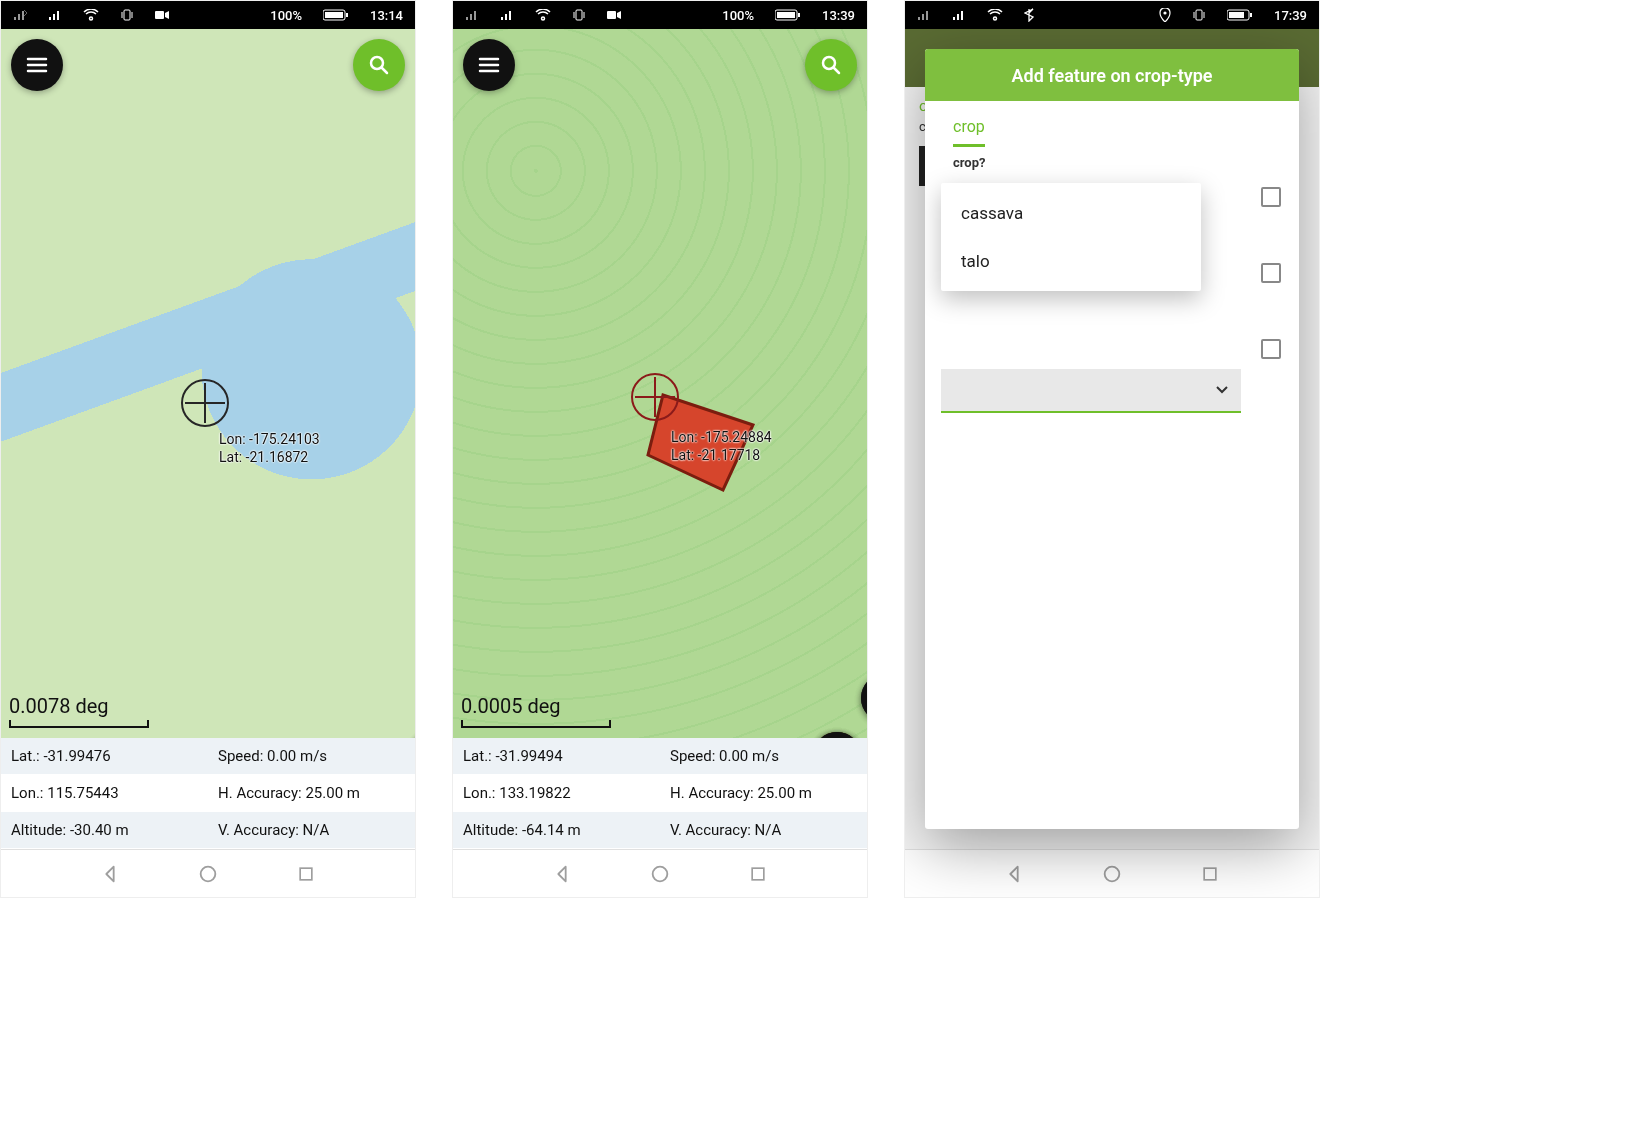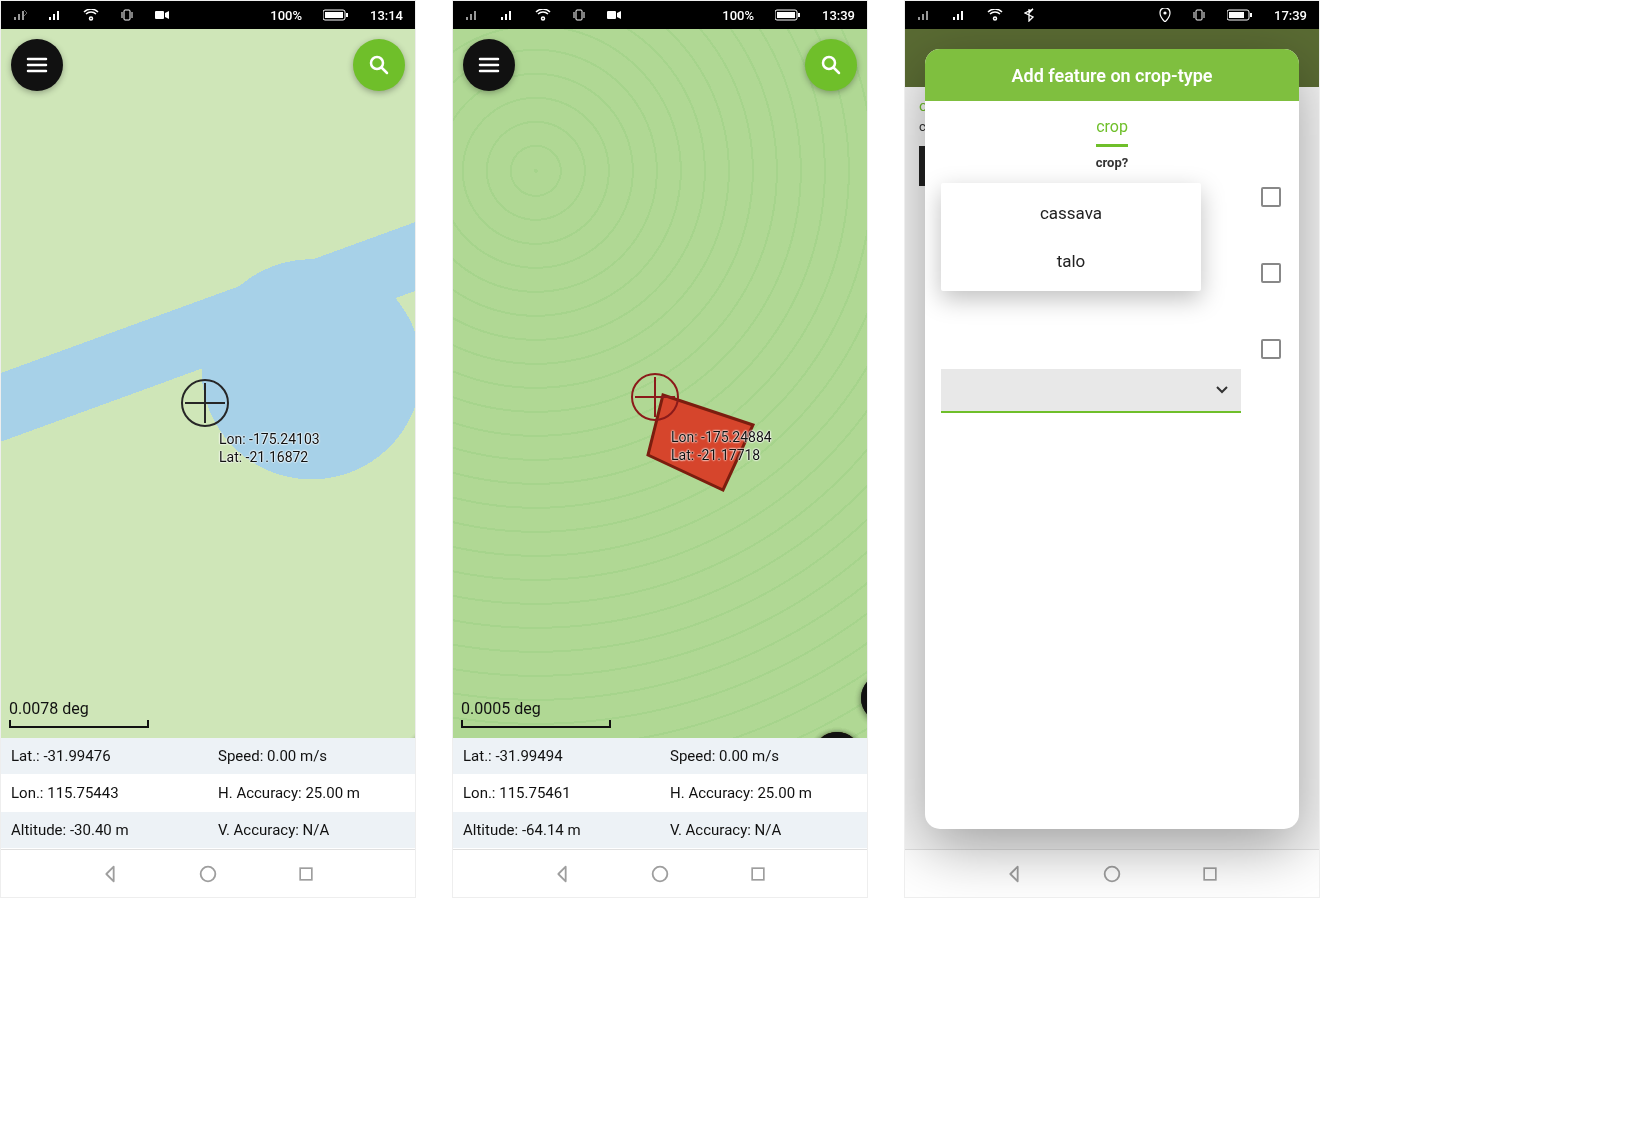--- a/index.html
+++ b/index.html
@@ -120,21 +120,21 @@
     font-size: 14px;
     font-weight: 400;
     color: #111;
     text-shadow: 0 0 2px #fff, 0 0 2px #fff, 0 0 2px #fff;
     line-height: 1.25;
   }
   .scale-bar {
     position: absolute;
     left: 8px;
     bottom: 10px;
-    font-size: 16px;
+    font-size: 20px;
     color: #111;
   }
   .scale-bar .line {
     height: 8px;
     border-left: 2px solid #111;
     border-right: 2px solid #111;
     border-bottom: 2px solid #111;
     width: 140px;
     margin-top: 2px;
   }
@@ -180,36 +180,35 @@
     background:#e0e0e0;
     border-bottom:2px solid #6fbf2a;
     display:flex; align-items:center; justify-content:flex-end;
     padding:0 12px;
     color:#444;
   }
   .dialog {
     position:absolute;
     top: 20px; left: 20px; right: 20px; bottom: 20px;
     background:#fff;
-    border-radius:15px;
+    border-radius:3px;
     box-shadow: 0 18px 60px rgba(0,0,0,0.35);
     display:flex; flex-direction:column;
     overflow:hidden;
-    text-align:center;
   }
   .dialog-header {
     background:#7fbf3f;
     color:#fff;
     height:52px;
     display:flex; align-items:center; justify-content:center;
     font-size:18px;
     font-weight:600;
   }
   .dialog-body {
-    padding: 10px 12px;
+    padding: 10px 28px;
     flex:1;
     position:relative;
   }
   .tab-label {
     color:#6fbf2a;
     font-size:16px;
     padding: 6px 0 8px 0;
     border-bottom: 3px solid #6fbf2a;
     display:inline-block;
   }
@@ -489,21 +488,21 @@
 
     <div class="scale-bar">
       <span>0.0005 deg</span>
       <div class="line" style="width:150px"></div>
     </div>
   </div>
 
   <div class="info-table">
     <div class="info-cell">Lat.: -31.99494</div>
     <div class="info-cell">Speed: 0.00 m/s</div>
-    <div class="info-cell">Lon.: 115.75461</div>
+    <div class="info-cell">Lon.: 133.19822</div>
     <div class="info-cell">H. Accuracy: 25.00 m</div>
     <div class="info-cell">Altitude: -64.14 m</div>
     <div class="info-cell">V. Accuracy: N/A</div>
   </div>
 
   <div class="nav-bar">
     <div class="nav-btn">
         <svg width="22" height="22" viewBox="0 0 24 24" fill="none" stroke="#9e9e9e" stroke-width="2">
           <path d="M16 4L8 12l8 8z" stroke-linejoin="round"></path>
         </svg>

